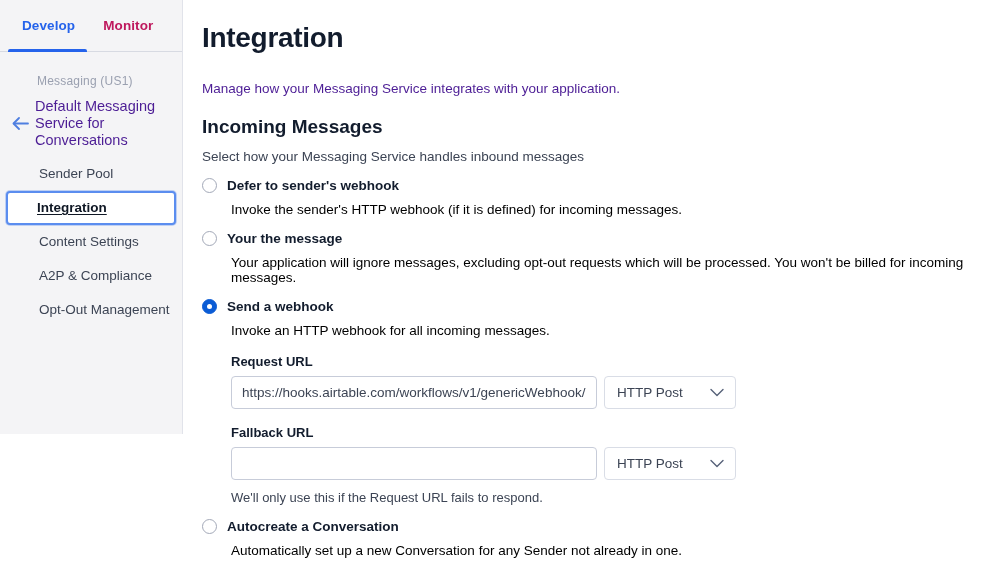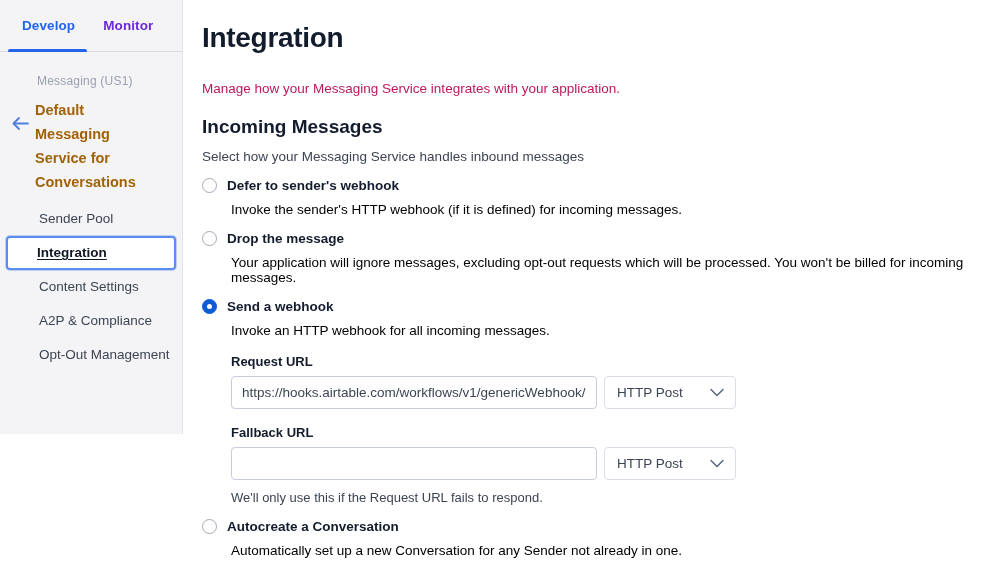--- a/index.html
+++ b/index.html
@@ -23,21 +23,21 @@
   .tabs {
     display: flex;
     height: 52px;
     align-items: flex-start;
     padding-left: 8px;
     position: relative;
   }
   .tab {
     font-size: 13.5px;
     font-weight: bold;
-    color: #6d28d9;
+    color: #be185d;
     padding: 18px 14px 0 14px;
     cursor: pointer;
     letter-spacing: .1px;
   }
   .tab.active { color: #2563eb; }
   .tab-underline-track {
     position: absolute;
     left: 0; right: 0; bottom: 0;
     height: 1px; background: #d7dae2;
   }
@@ -63,23 +63,23 @@
   }
   .back-arrow {
     width: 20px; min-width: 20px;
     padding-top: 19px;
     margin-right: 5px;
     display: flex; justify-content: center;
     cursor: pointer;
   }
   .service-name {
     font-size: 14.5px;
-    font-weight: bold;
-    color: #a16207;
-    line-height: 24px;
+    font-weight: normal;
+    color: #4c1d95;
+    line-height: 17px;
     max-width: 128px;
     cursor: pointer;
   }
   .nav { margin-top: 8px; padding: 0 6px; }
   .nav-item {
     font-size: 13.5px;
     color: #3c4454;
     padding: 5px 0 5px 31px;
     line-height: 20px;
     cursor: pointer;
@@ -105,21 +105,21 @@
   }
   h1.page-title {
     font-size: 28px;
     font-weight: bold;
     color: #121c2d;
     margin: 6px 0 0 0;
     letter-spacing: -.3px;
   }
   .page-sub {
     font-size: 13.5px;
-    color: #be185d;
+    color: #4c1d95;
     margin-top: 27px;
   }
   h2.section-title {
     font-size: 19px;
     font-weight: bold;
     color: #121c2d;
     margin: 20px 0 0 0;
   }
   .section-sub {
     font-size: 13.5px;
@@ -265,21 +265,21 @@
       <div class="option-head">
         <span class="radio"></span>
         <span class="option-label">Defer to sender's webhook</span>
       </div>
       <div class="option-desc">Invoke the sender's HTTP webhook (if it is defined) for incoming messages.</div>
     </div>
 
     <div class="option">
       <div class="option-head">
         <span class="radio"></span>
-        <span class="option-label">Drop the message</span>
+        <span class="option-label">Your the message</span>
       </div>
       <div class="option-desc">Your application will ignore messages, excluding opt-out requests which will be processed. You won't be billed for incoming messages.</div>
     </div>
 
     <div class="option">
       <div class="option-head">
         <span class="radio checked"></span>
         <span class="option-label">Send a webhook</span>
       </div>
       <div class="option-desc">Invoke an HTTP webhook for all incoming messages.</div>

